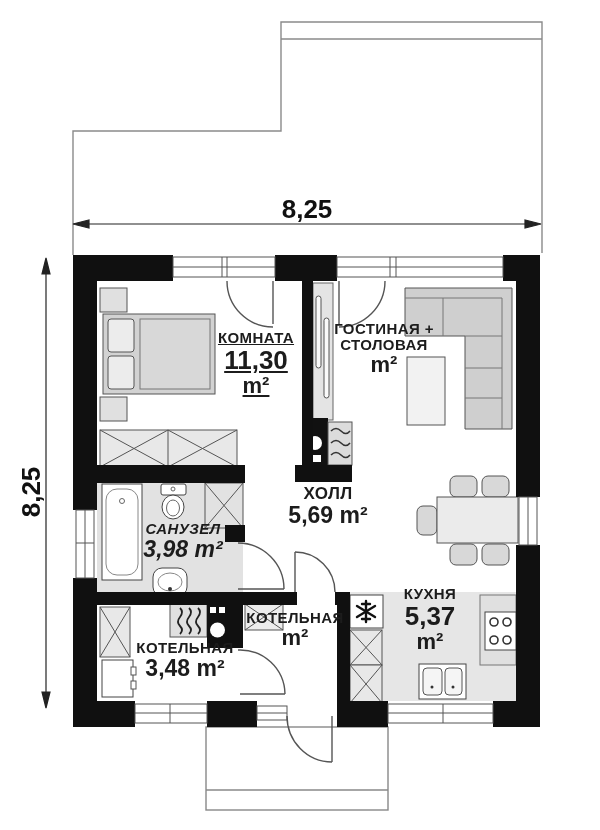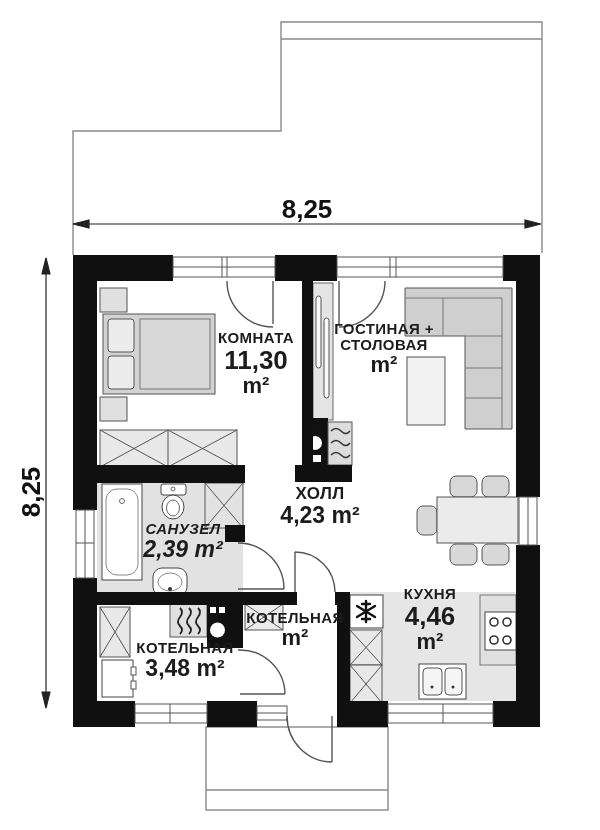--- a/index.html
+++ b/index.html
@@ -282,45 +282,45 @@
       <line x1="240" y1="694" x2="285" y2="694"></line>
       <path d="M238,650 A45,45 0 0 1 285,694"></path>
     </g>
     <g>
       <line x1="332" y1="716" x2="332" y2="762"></line>
       <path d="M287,716 A45,46 0 0 0 332,762"></path>
     </g>
   </g>
 </svg>
 
-<div class="lbl" style="left:256px;top:330px;">
+<div class="lbl" style="left:256px;top:330px;text-decoration:underline;">
   <div class="name">КОМНАТА</div>
   <div class="num">11,30</div>
   <div class="unit">m²</div>
 </div>
 
 <div class="lbl" style="left:384px;top:321px;">
   <div class="name">ГОСТИНАЯ +</div>
   <div class="name">СТОЛОВАЯ</div>
   <div class="unit">m²</div>
 </div>
 
-<div class="lbl" style="left:320px;top:485px;text-align:center;">
+<div class="lbl" style="left:328px;top:485px;text-align:center;">
   <div class="name lg">ХОЛЛ</div>
-  <div class="area-inline">4,23 m²</div>
+  <div class="area-inline">5,69 m²</div>
 </div>
 
 <div class="lbl" style="left:183px;top:521px;font-style:italic;">
   <div class="name">САНУЗЕЛ</div>
-  <div class="area-inline">2,39 m²</div>
+  <div class="area-inline">3,98 m²</div>
 </div>
 
 <div class="lbl" style="left:430px;top:586px;">
   <div class="name">КУХНЯ</div>
-  <div class="num">4,46</div>
+  <div class="num">5,37</div>
   <div class="unit">m²</div>
 </div>
 
 <div class="lbl" style="left:185px;top:640px;">
   <div class="name">КОТЕЛЬНАЯ</div>
   <div class="area-inline">3,48 m²</div>
 </div>
 
 <div class="lbl" style="left:295px;top:610px;">
   <div class="name">КОТЕЛЬНАЯ</div>

